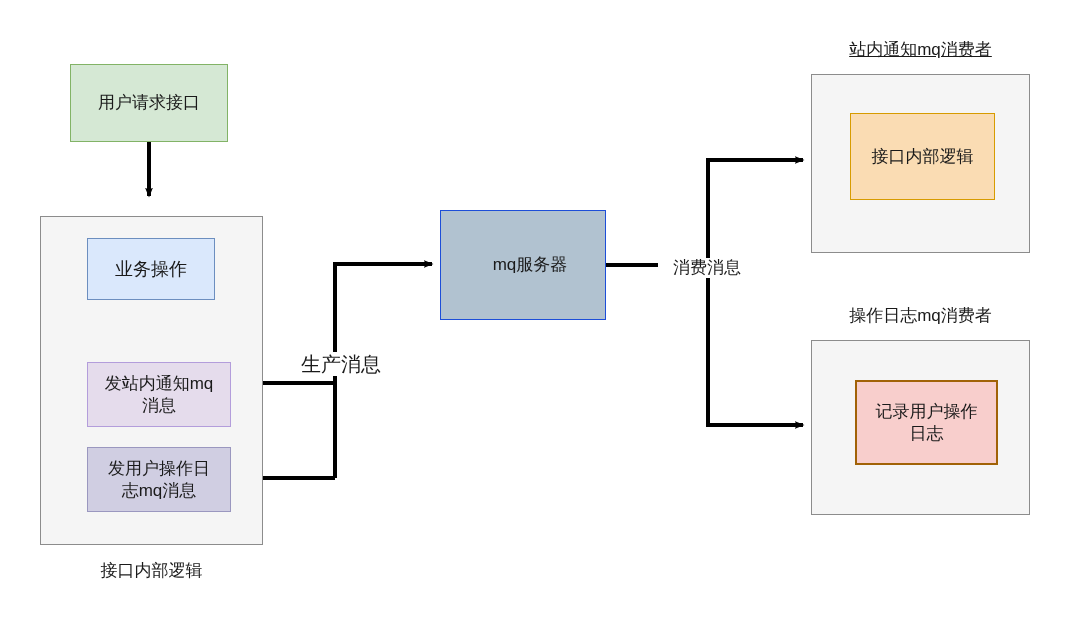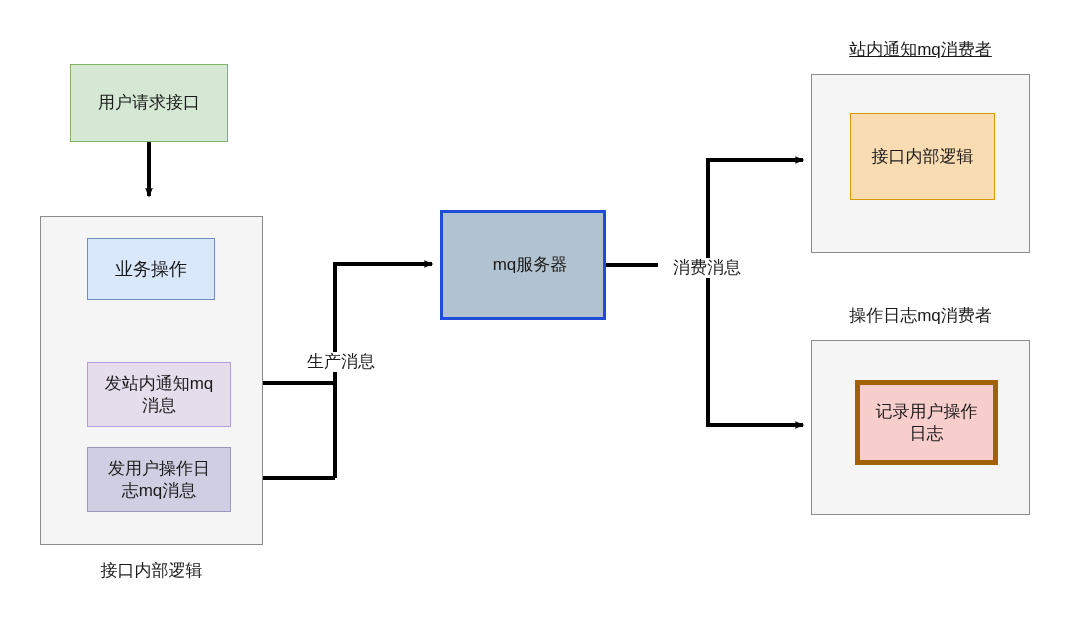--- a/index.html
+++ b/index.html
@@ -83,27 +83,27 @@
     left: 87px; top: 447px; width: 144px; height: 65px;
     background: #d0cee2; border: 1px solid #9a97bf;
     font-size: 17px;
   }
   #label-interface-logic {
     left: 40px; top: 561px; width: 223px;
     font-size: 17px;
   }
   #node-mq-server {
     left: 440px; top: 210px; width: 166px; height: 110px;
-    background: #b1c2d0; border: 3px solid #1d4ed8;
+    background: #b1c2d0; border: 1px solid #1d4ed8;
     font-size: 17px;
     padding-left: 14px;
   }
   #label-produce {
     left: 292px; top: 352px; width: 96px;
-    font-size: 17px;
+    font-size: 20px;
   }
   #label-consume {
     left: 658px; top: 258px; width: 96px;
     font-size: 17px;
   }
   #label-notify-consumer {
     left: 811px; top: 40px; width: 219px;
     font-size: 17px;
     text-decoration: underline;
   }
@@ -117,21 +117,21 @@
   }
   #label-log-consumer {
     left: 811px; top: 306px; width: 219px;
     font-size: 17px;
   }
   #group-log-consumer {
     left: 811px; top: 340px; width: 219px; height: 175px;
   }
   #node-record-log {
     left: 855px; top: 380px; width: 143px; height: 85px;
-    background: #f8cecc; border: 5px solid #a16207;
+    background: #f8cecc; border: 2px solid #a16207;
     font-size: 17px;
   }
 </style>
 </head>
 <body>
 
 <div id="canvas">
 
   <svg class="svg-layer" viewBox="0 0 1080 621" width="1080" height="621">
     <defs>

